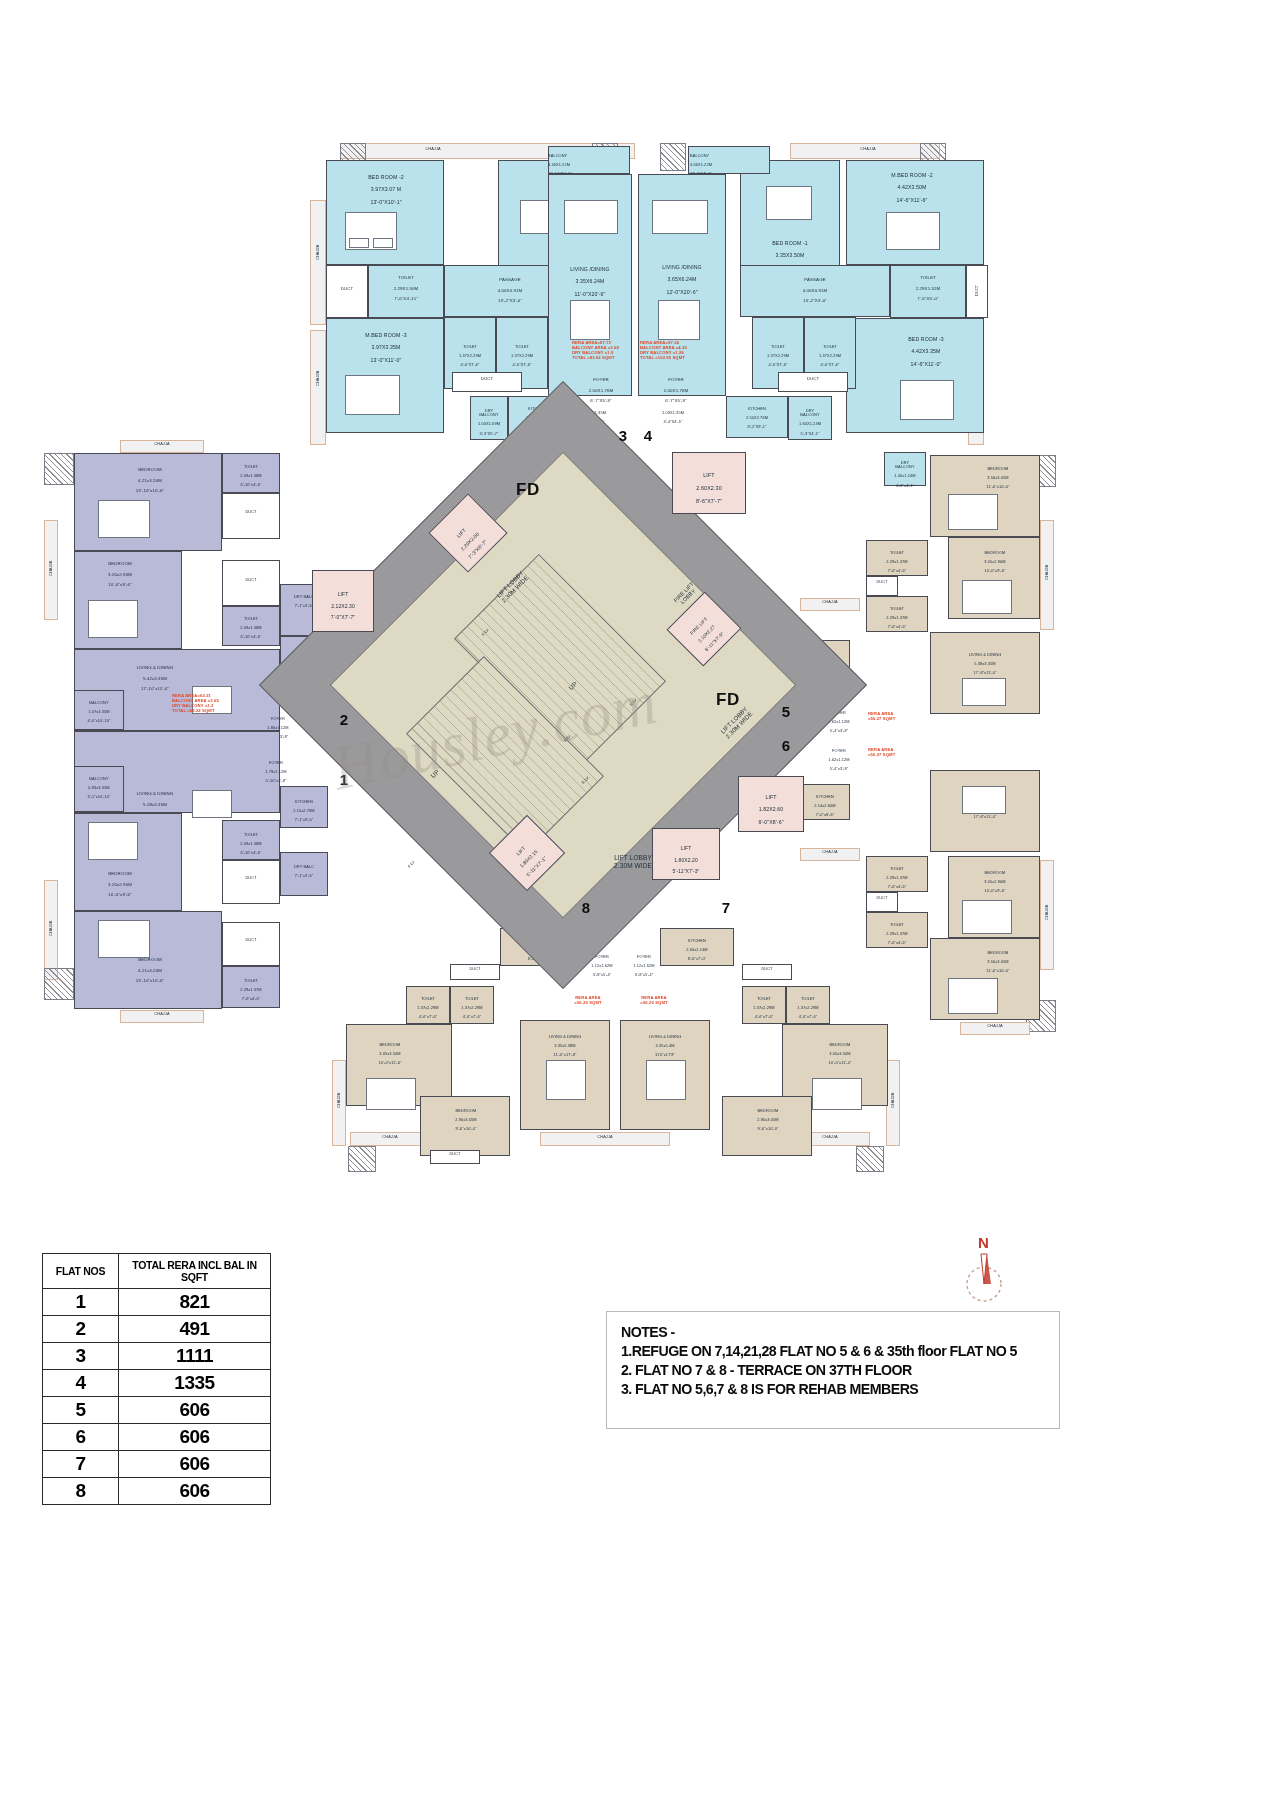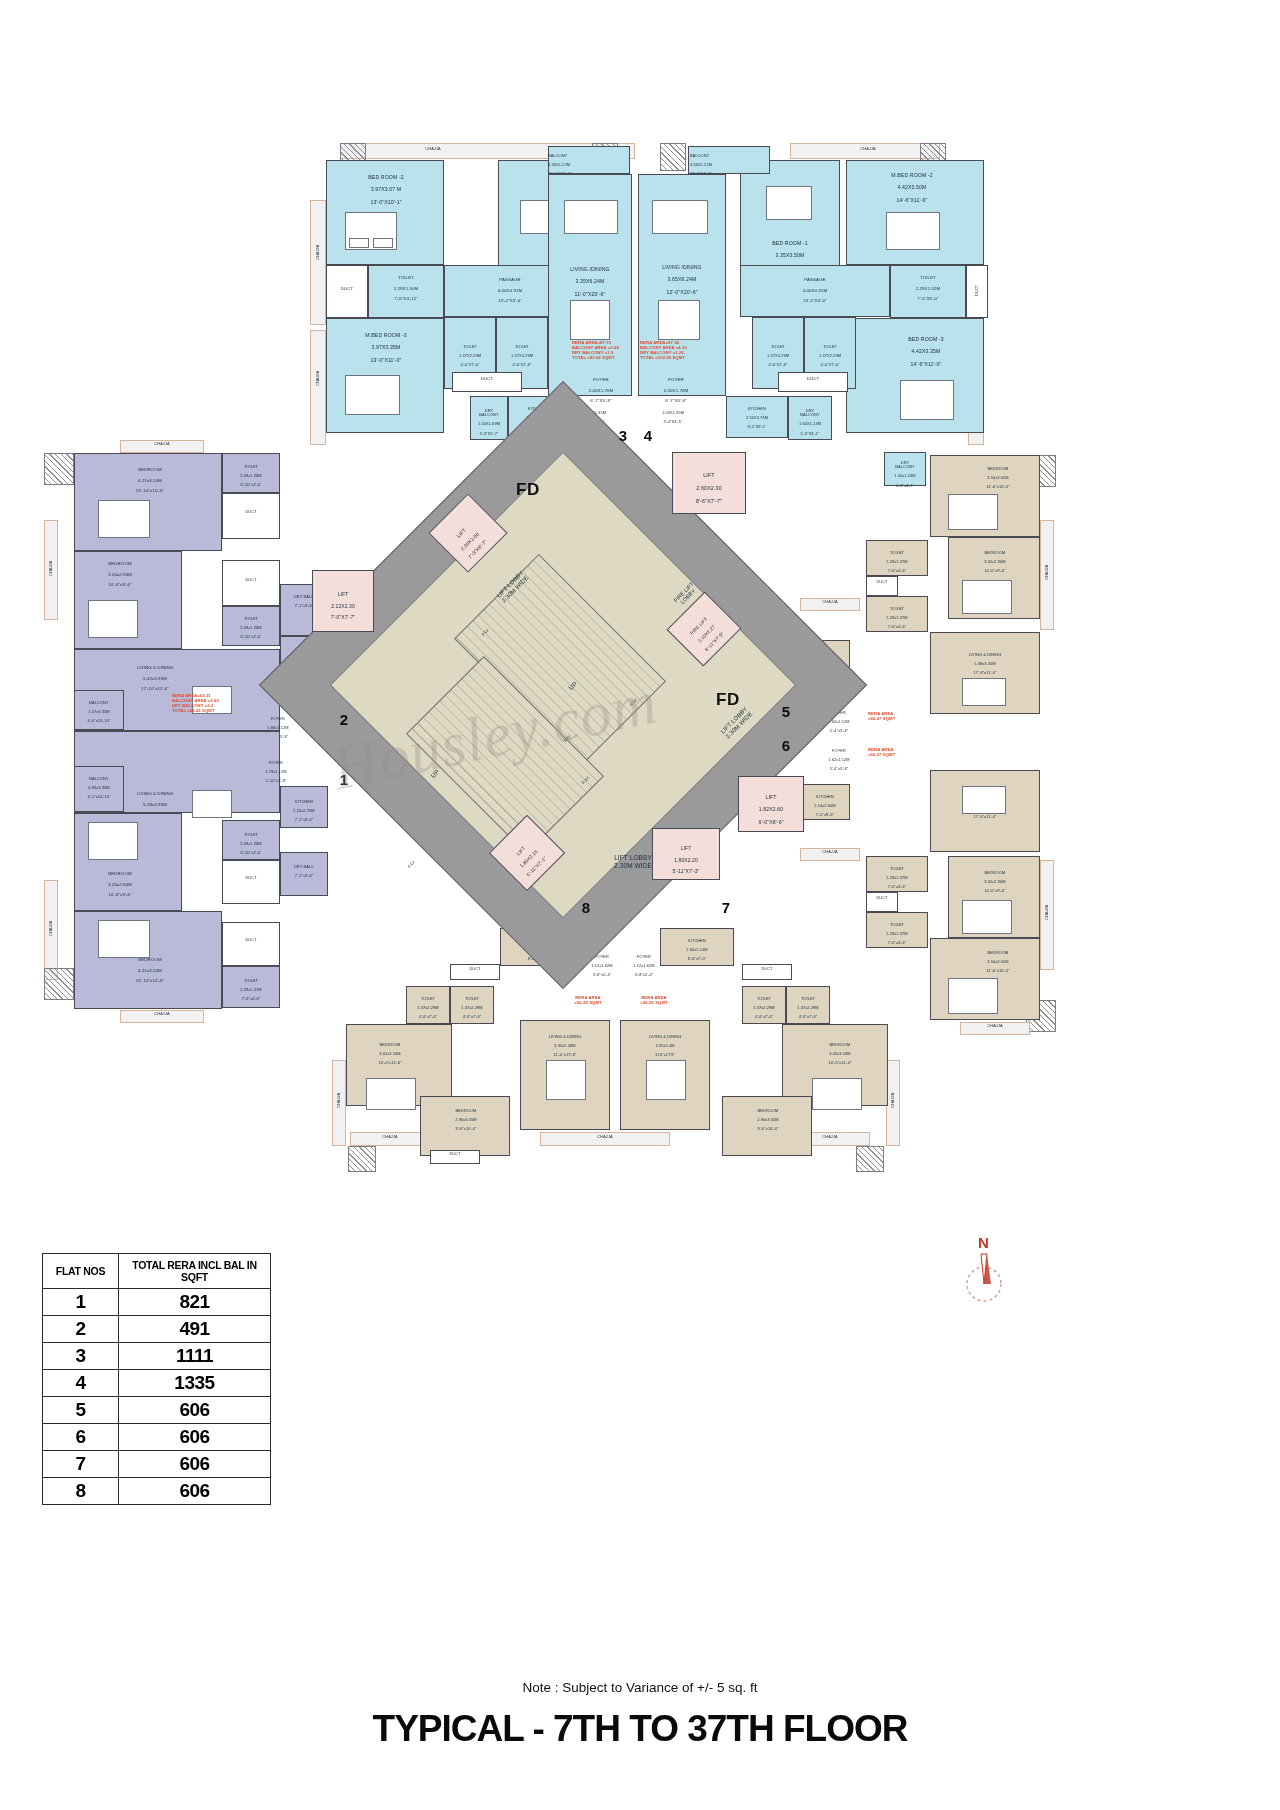--- a/index.html
+++ b/index.html
@@ -961,17 +961,21 @@
         <td class="c1">7</td>
         <td class="c2">606</td>
       </tr>
       <tr>
         <td class="c1">8</td>
         <td class="c2">606</td>
       </tr>
     </tbody>
   </table>
 
-
-  <div id="variance-note">Note : Subject to Variance of +/- 5 sq. ft</div>
-  <div id="floor-title">TYPICAL - 7TH TO 37TH FLOOR</div>
+  <div id="notes-box">
+    <div class="nline">NOTES -</div>
+    <div class="nline">1.REFUGE ON 7,14,21,28 FLAT NO 5 &amp; 6 &amp; 35th floor FLAT NO 5</div>
+    <div class="nline">2. FLAT NO 7 &amp; 8 - TERRACE  ON 37TH FLOOR</div>
+    <div class="nline">3. FLAT NO 5,6,7 &amp; 8  IS FOR REHAB MEMBERS</div>
+  </div>
+
 
 </div>
 
 </body></html>

